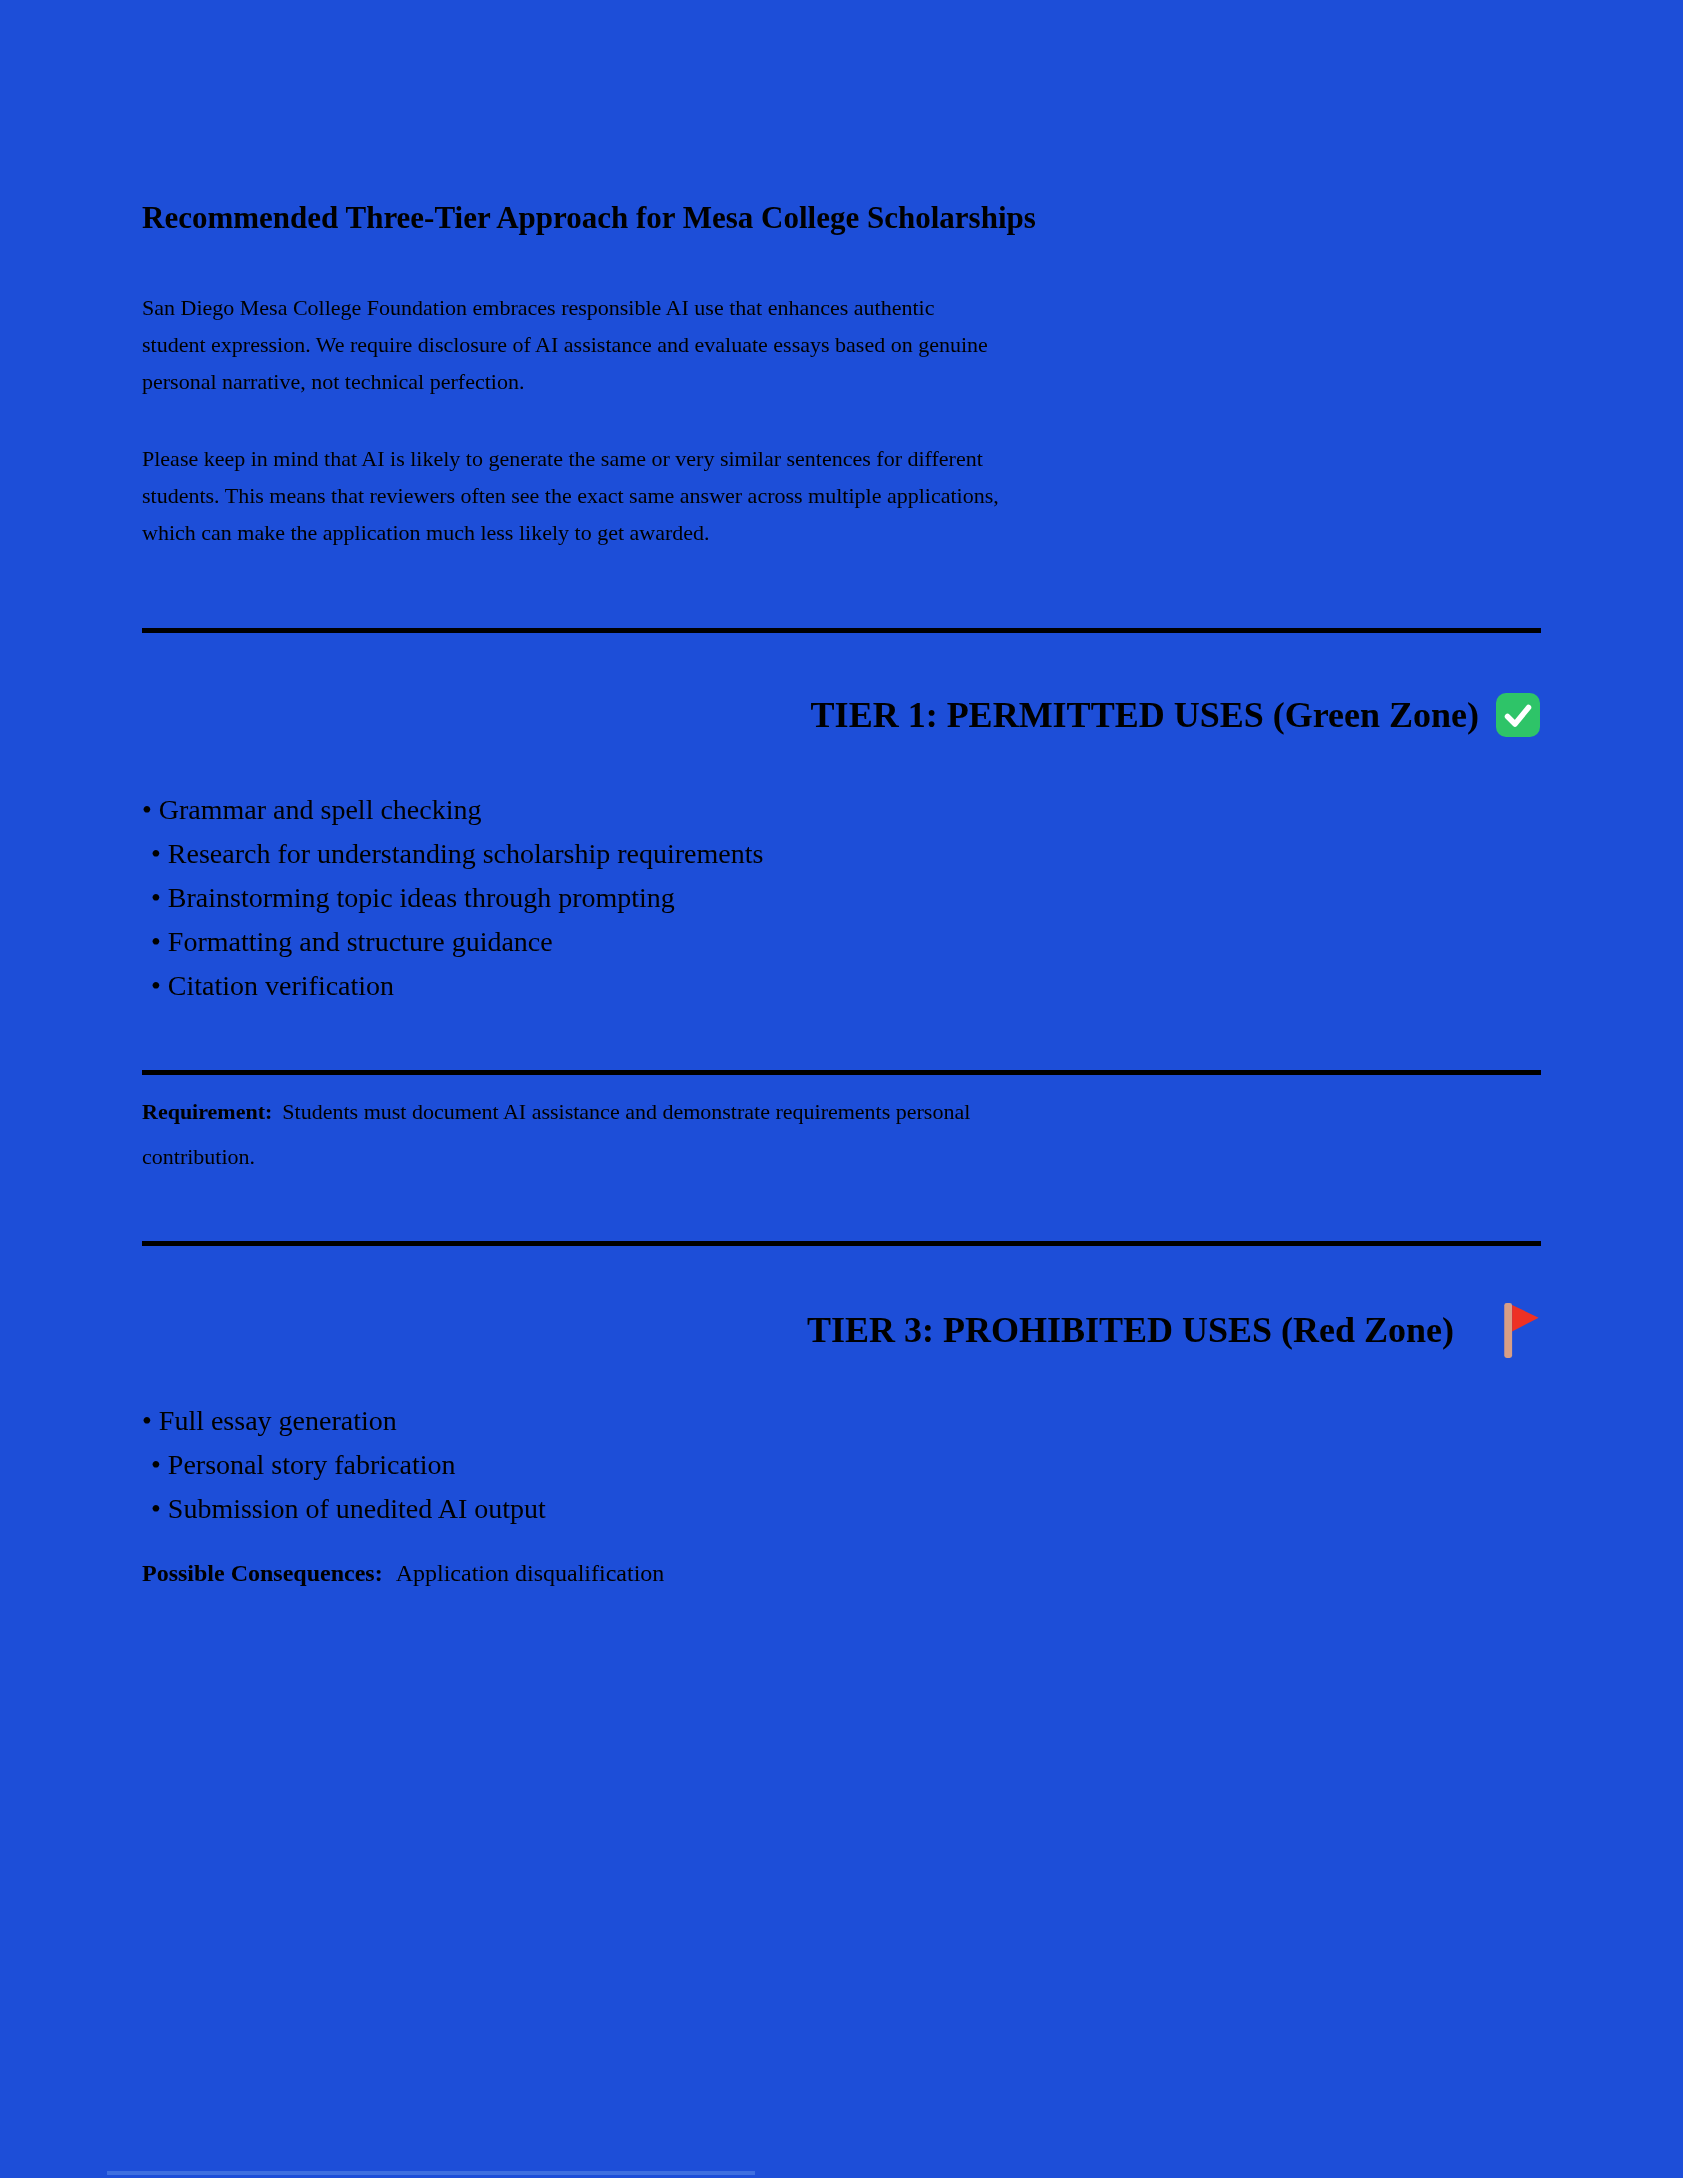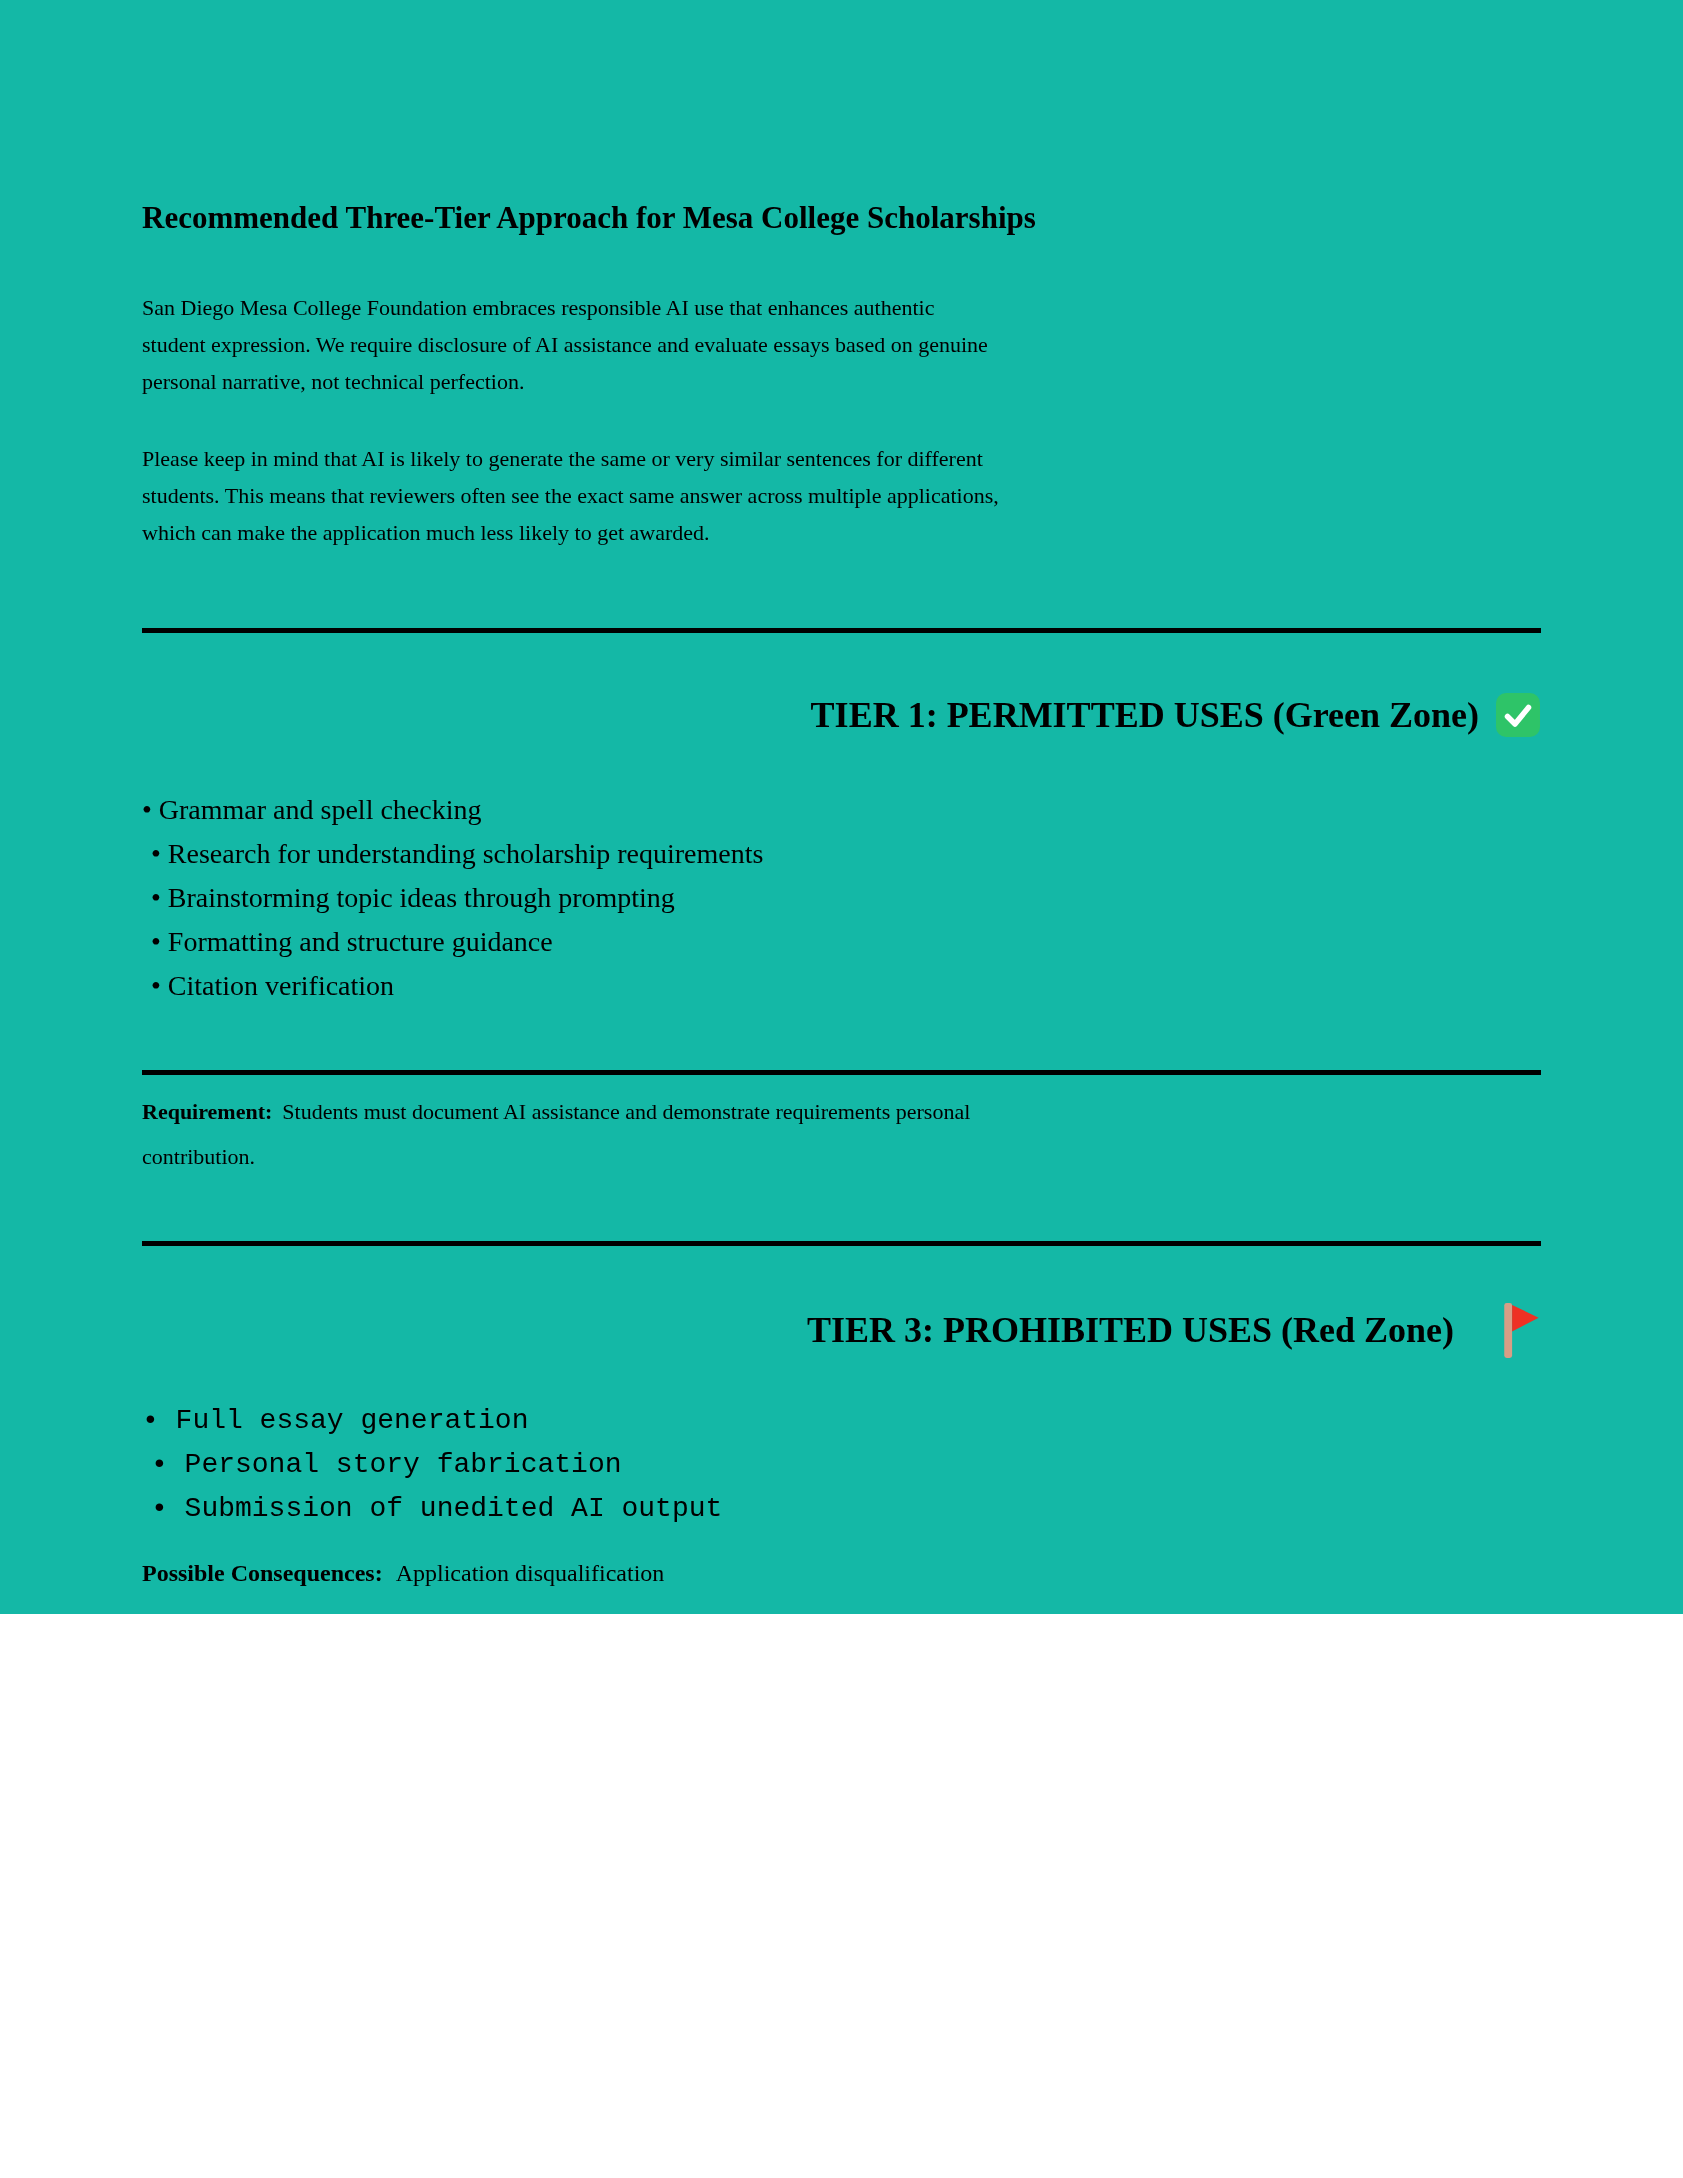--- a/index.html
+++ b/index.html
@@ -1,20 +1,20 @@
 <!DOCTYPE html>
 <html><head>
 <meta charset="utf-8">
 <style>
   html, body { margin: 0; padding: 0; background: #ffffff; }
   .page {
     position: relative;
     width: 1683px;
-    height: 1614px;
-    background: #14b8a6;
+    height: 2178px;
+    background: #1d4ed8;
     font-family: "Liberation Serif", "DejaVu Serif", serif;
     color: #000000;
     overflow: hidden;
   }
   .content { margin: 0 142px; }
 
   h1.doc-title {
     font-size: 31px;
     line-height: 36px;
     font-weight: bold;
@@ -50,21 +50,21 @@
   h2.t1 { margin-top: 59px; }
   h2.t2 { margin-top: 61px; }
   h2.t3 { margin-top: 61px; gap: 27px; }
 
   .bullets { font-size: 28px; }
   .bullets .li { line-height: 44px; }
   .bullets .li::before { content: "\2022\00A0 "; }
   .bullets .li + .li { margin-left: 9px; }
   .bullets.b1 { margin-top: 50px; }
   .bullets.b2 { margin-top: 50px; }
-  .bullets.b3 { margin-top: 46px; font-family: Liberation Mono, monospace; }
+  .bullets.b3 { margin-top: 46px; }
 
   .callout { margin: 0; font-size: 22px; }
   .callout .line { display: block; line-height: 45px; }
   .callout .co-rest { margin-left: 10px; }
   .callout.requirement { margin-top: 14px; }
   .callout.consequences { margin-top: 22px; font-size: 24px; }
   .callout.consequences .line { line-height: 40px; }
   .callout.consequences .co-rest { margin-left: 13px; }
 
   .bottom-line {

